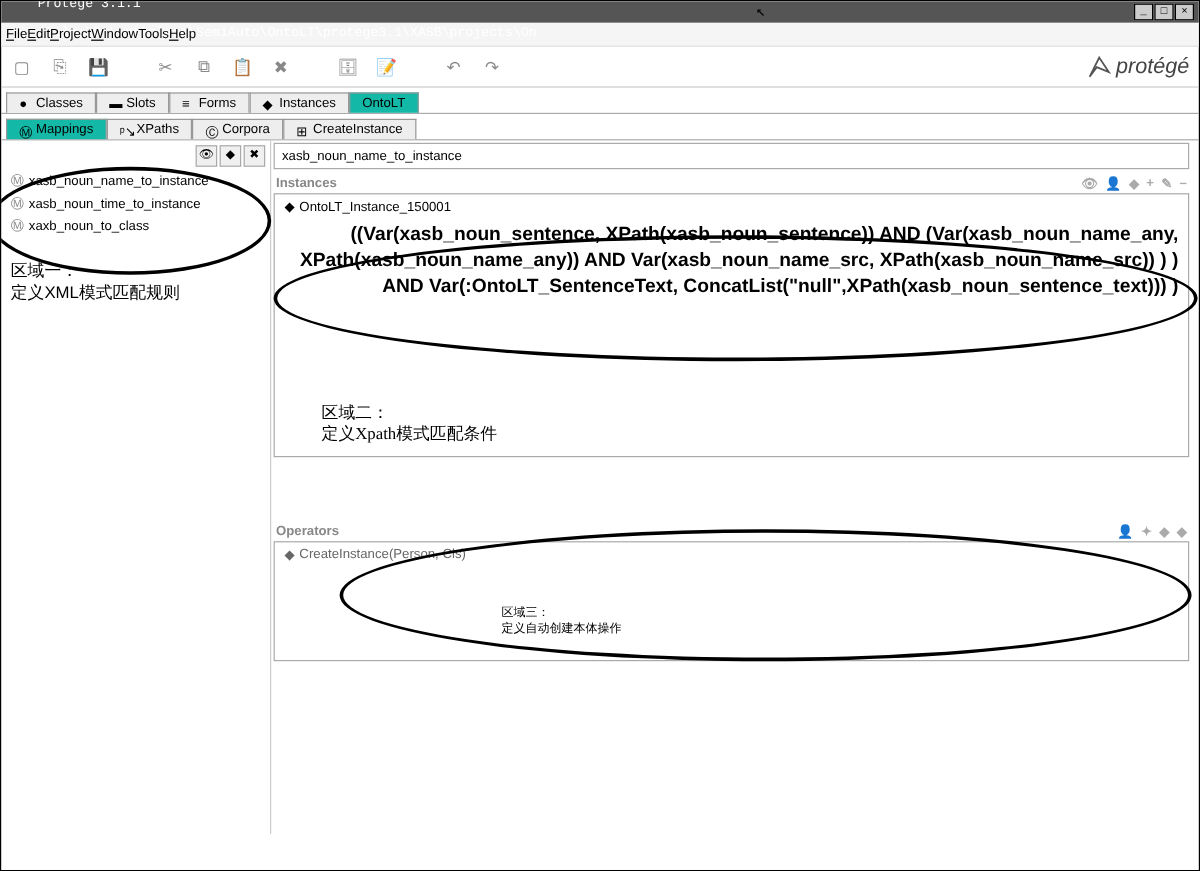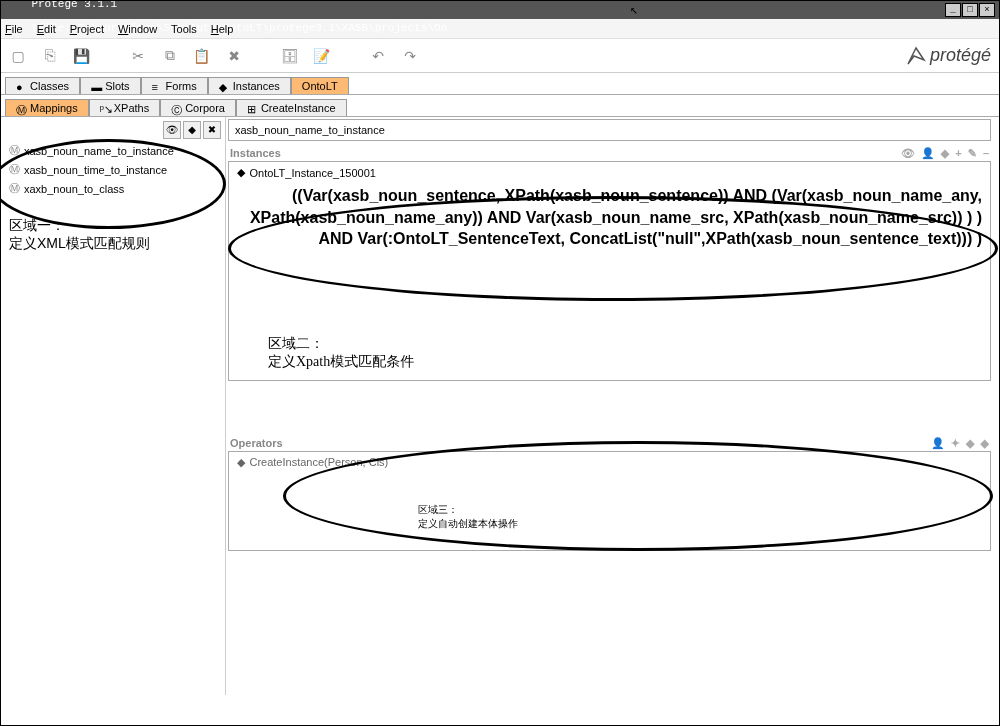--- a/index.html
+++ b/index.html
@@ -33,21 +33,20 @@
   text-align: center;
   line-height: 12px;
   color: #000;
 }
 .menubar {
   background: #f5f5f5;
   height: 20px;
   display: flex;
   align-items: center;
   padding: 0 4px;
-  gap: 14px;
   font-size: 11px;
   border-bottom: 1px solid #e0e0e0;
 }
 .menubar span u { text-decoration: underline; }
 .toolbar {
   height: 34px;
   display: flex;
   align-items: center;
   padding: 0 8px;
   gap: 14px;
@@ -71,21 +70,21 @@
 }
 .tab {
   border: 1px solid #999;
   border-bottom: none;
   padding: 2px 10px;
   background: #eee;
   font-size: 11px;
   display: flex; align-items: center; gap: 4px;
   cursor: pointer;
 }
-.tab.active { background: #fdba74; }
+.tab.active { background: #14b8a6; }
 .tab .tabicon { width:10px; height:10px; display:inline-block;}
 .subtabrow {
   display: flex;
   align-items: flex-end;
   height: 22px;
   padding: 0 4px;
   border-bottom: 1px solid #aaa;
 }
 .content {
   display: flex;

